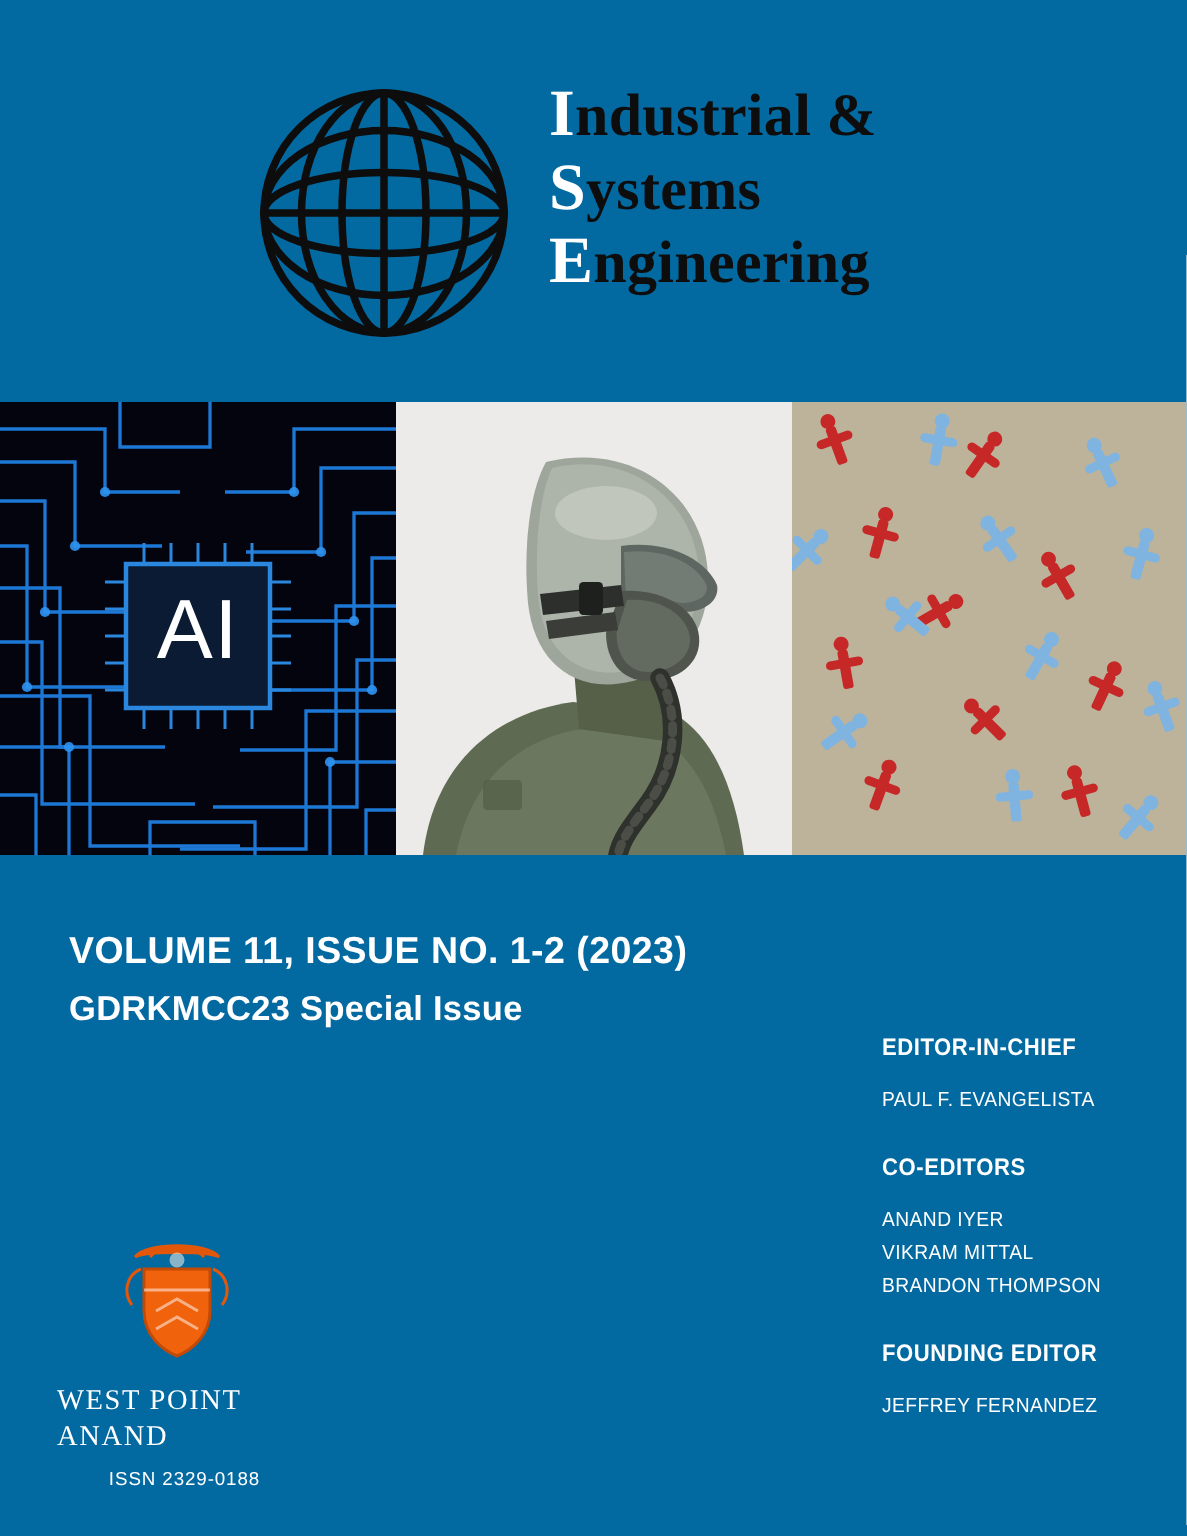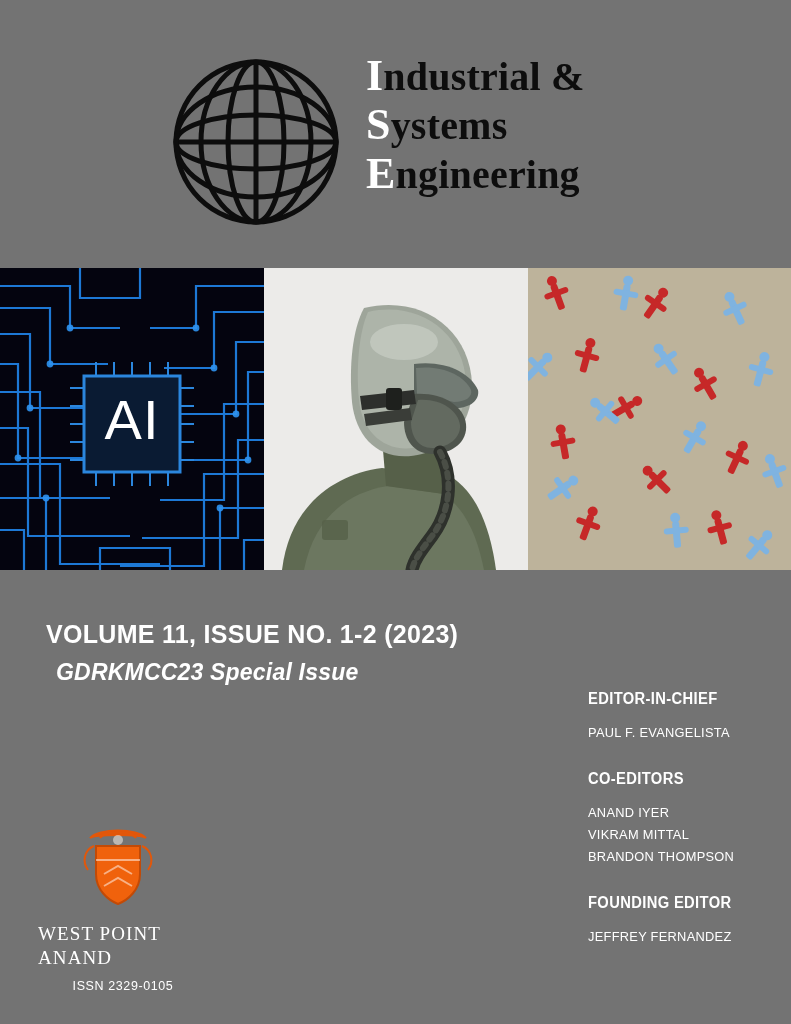--- a/index.html
+++ b/index.html
@@ -7,21 +7,21 @@
     padding: 0;
     background: #ffffff;
   }
   body {
     font-family: "Liberation Sans", sans-serif;
   }
   .cover {
     position: relative;
     width: 791px;
     height: 1024px;
-    background: #737373;
+    background: #0369a1;
     overflow: hidden;
   }
 
   
   .masthead {
     position: absolute;
     top: 0;
     left: 0;
     width: 791px;
     height: 268px;
@@ -112,28 +112,27 @@
     left: 46px;
     top: 34px;
     font-size: 25px;
     font-weight: 700;
     color: #ffffff;
     letter-spacing: 0.3px;
     white-space: nowrap;
   }
   .special {
     position: absolute;
-    left: 56px;
+    left: 46px;
     top: 73px;
     font-size: 23px;
     font-weight: 700;
     color: #ffffff;
     letter-spacing: 0.2px;
     white-space: nowrap;
-    font-style: italic;
   }
 
   
   .editorial {
     position: absolute;
     left: 588px;
     top: 104px;
     width: 200px;
   }
   .ed-group { margin-bottom: 26px; }
@@ -473,16 +472,16 @@
           <path d="M72 30 C82 34 84 46 78 54"></path>
         </g>
         <circle cx="48" cy="24" r="5" fill="#f7f0e8" opacity="0.55"></circle>
       </svg>
       <div class="pub-name">
         <span>WEST POINT</span><br>
         <span>ANAND</span>
       </div>
     </div>
 
-    <div class="issn">ISSN 2329-0105</div>
+    <div class="issn">ISSN 2329-0188</div>
   </div>
 
 </div>
 
 </body></html>

